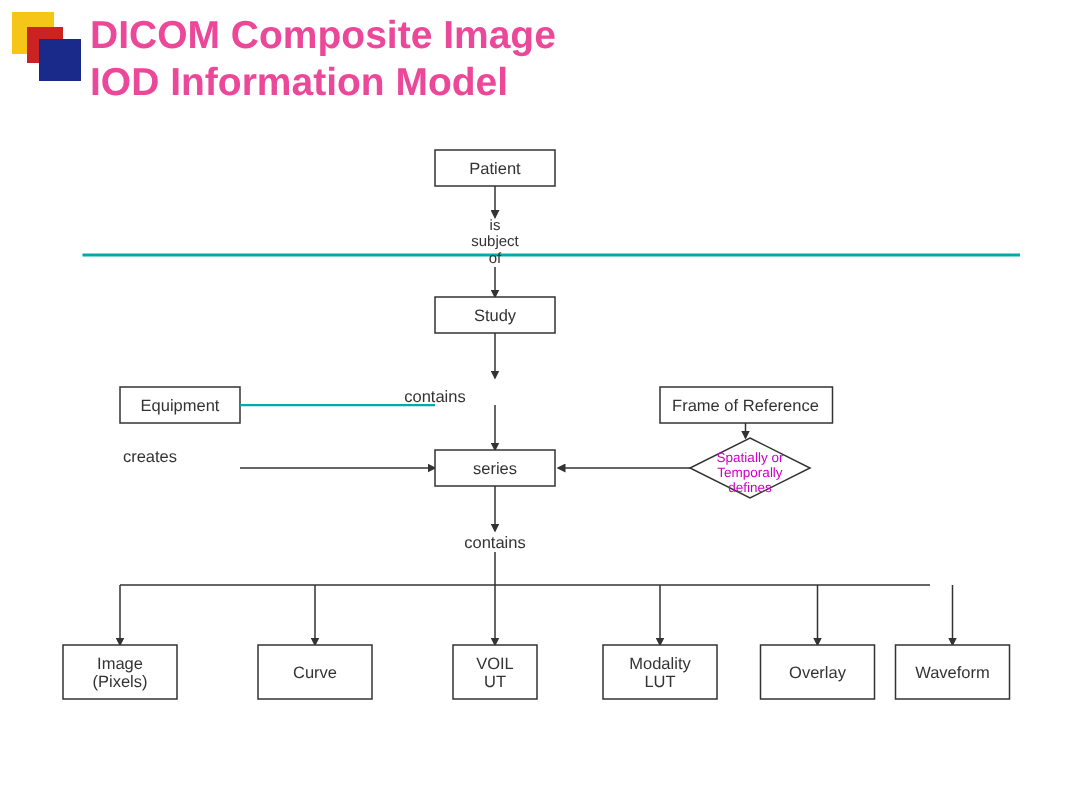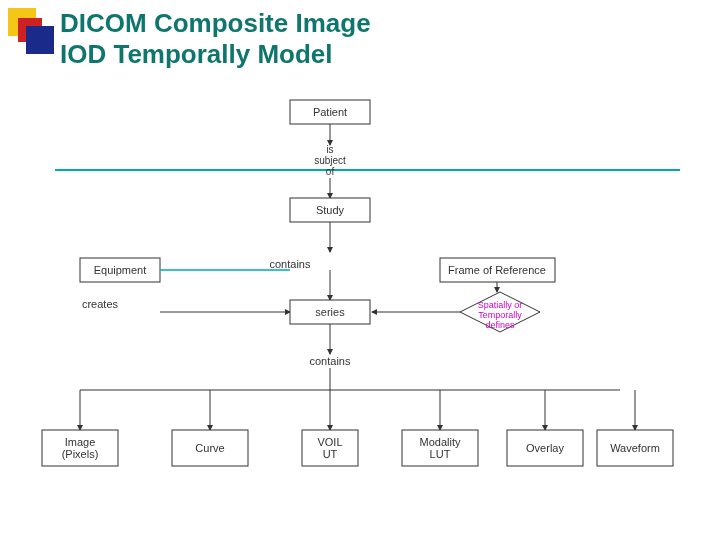--- a/index.html
+++ b/index.html
@@ -45,38 +45,38 @@
       width: 28px; height: 28px;
       background: #1a2a8a;
     }
 
     .page-title {
       position: absolute;
       top: 8px;
       left: 60px;
       font-size: 26px;
       font-weight: bold;
-      color: #0f766e;
+      color: #ec4899;
       line-height: 1.2;
     }
   </style>
 </head>
 <body>
 
 <div class="logo-area">
   <div class="logo-squares">
     <div class="logo-sq-yellow"></div>
     <div class="logo-sq-red"></div>
     <div class="logo-sq-blue"></div>
   </div>
 </div>
 
 <div class="page-title">
   <div>DICOM Composite Image</div>
-  <div>IOD Temporally Model</div>
+  <div>IOD Information Model</div>
 </div>
 
 <svg style="position:absolute;top:90px;left:0;width:720px;height:450px;" viewBox="0 0 720 450">
 
   <line x1="55" y1="80" x2="680" y2="80" stroke="#00aaaa" stroke-width="2"></line>
 
   <rect x="290" y="10" width="80" height="24" fill="white" stroke="#333" stroke-width="1"></rect>
   <text x="330" y="26" text-anchor="middle" font-size="11" fill="#333">Patient</text>
 
   <line x1="330" y1="34" x2="330" y2="55" stroke="#333" stroke-width="1" marker-end="url(#arrow)"></line>

